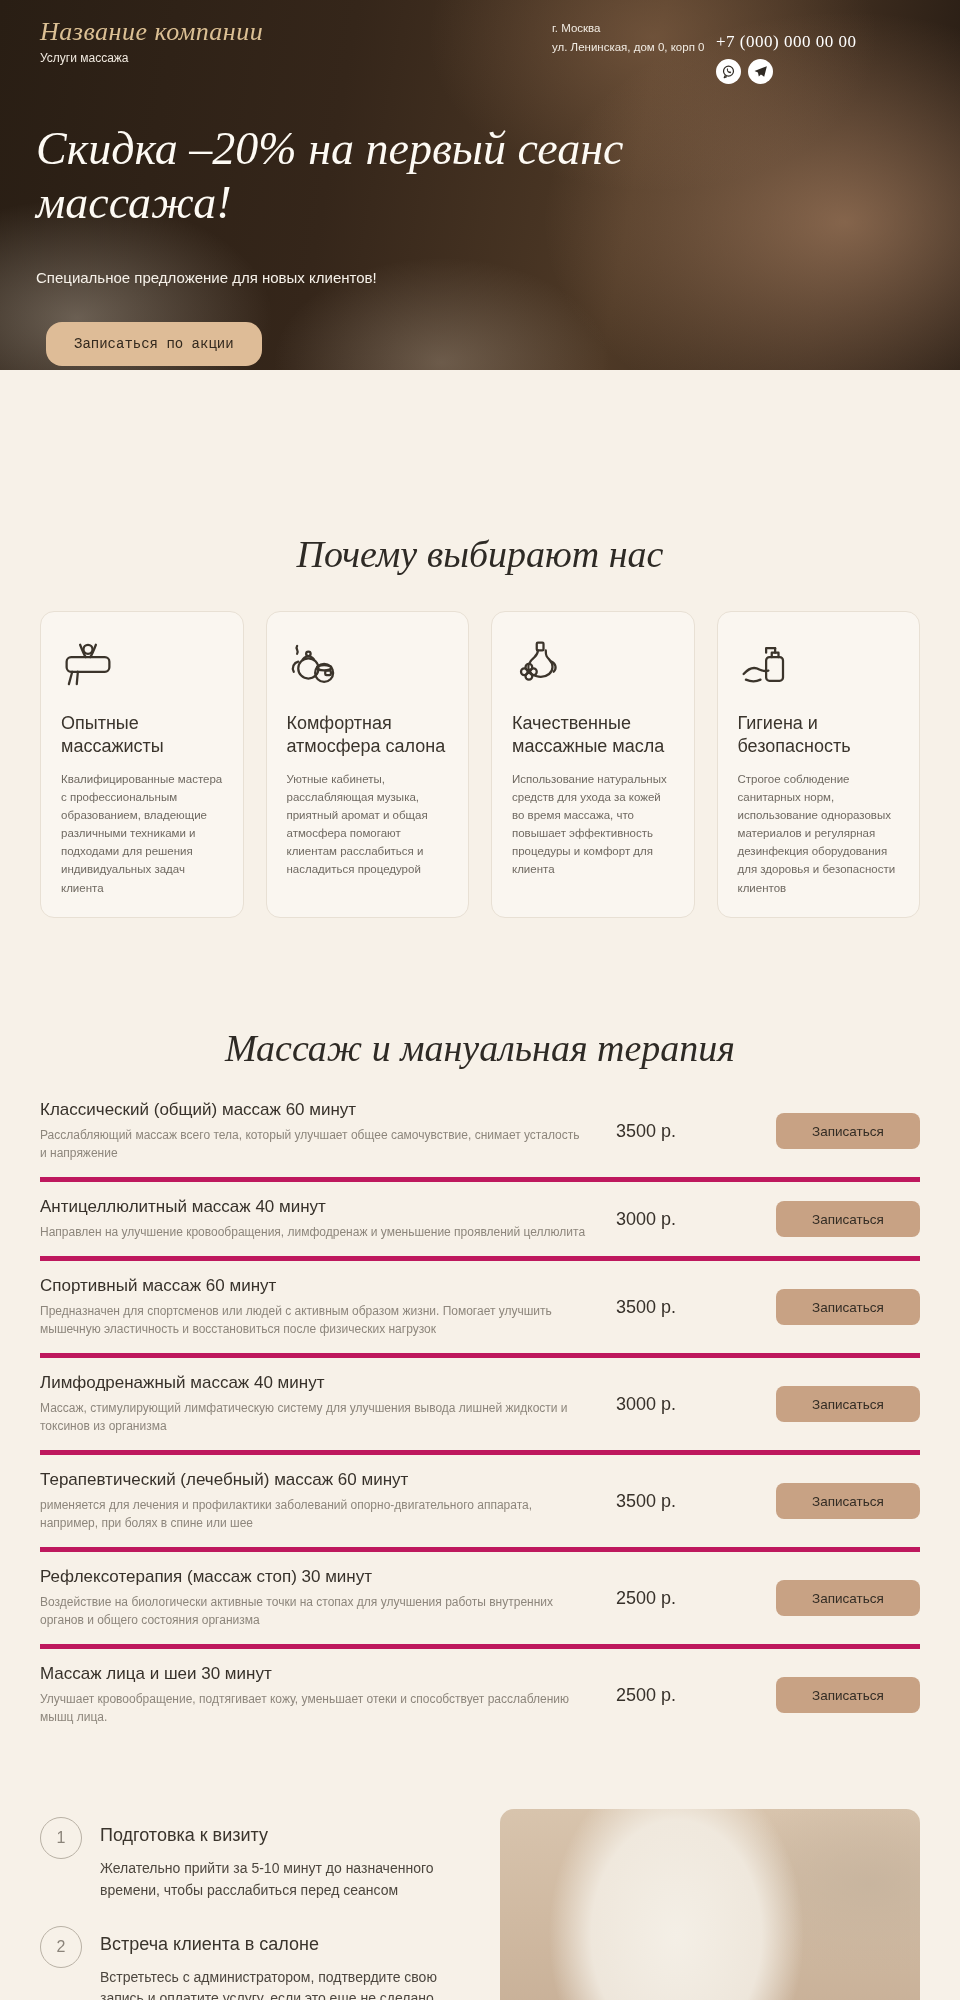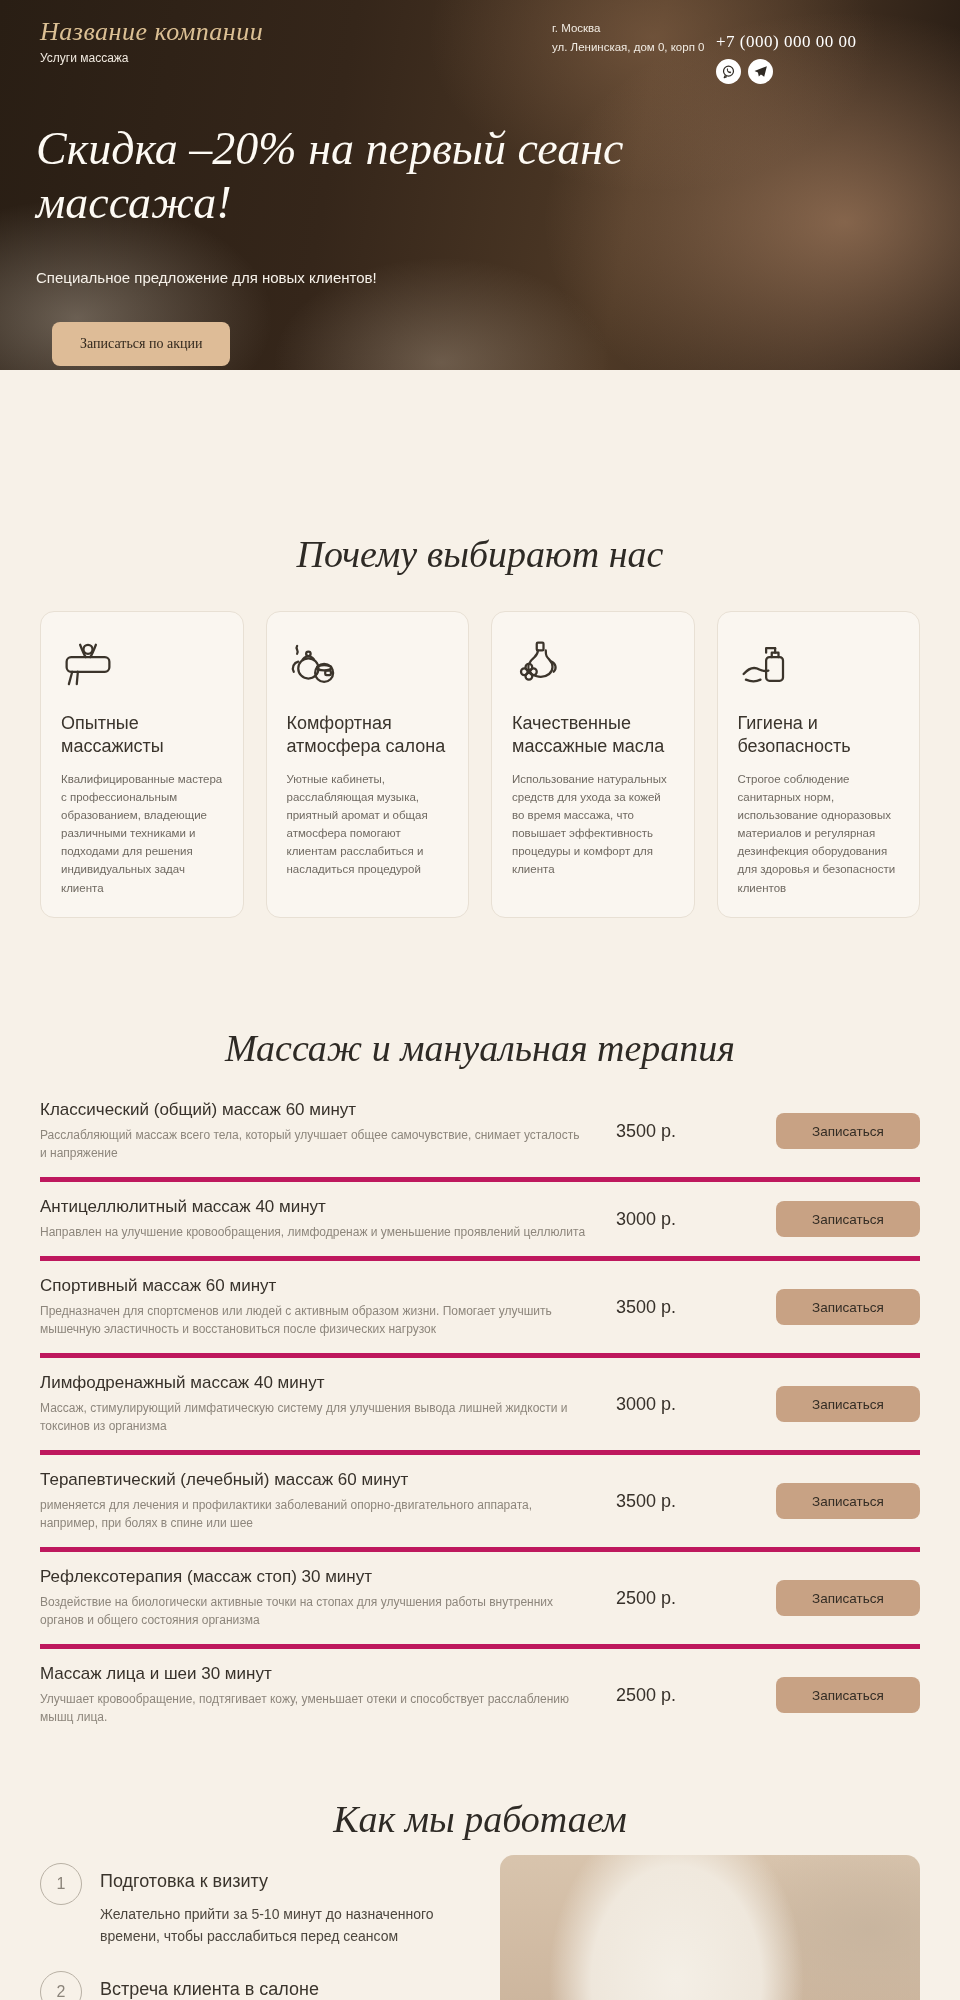--- a/index.html
+++ b/index.html
@@ -27,22 +27,22 @@
   .addr div { margin-bottom:2px; }
   .contact { position:absolute; left:716px; top:32px; }
   .phone { font-family:"Liberation Serif", serif; font-size:17px; color:#fff; letter-spacing:.5px; text-decoration:none; display:block; }
   .socials { display:flex; gap:7px; margin-top:7px; }
   .social-btn { width:25px; height:25px; border-radius:50%; background:#fff; border:none; padding:0;
     display:flex; align-items:center; justify-content:center; cursor:pointer; }
   .social-btn svg { display:block; }
   .hero-content { position:absolute; left:36px; top:122px; width:620px; }
   .hero-title { margin:0; font:italic 400 46px/1.18 "Liberation Serif", serif; color:#fdfaf4; }
   .hero-sub { margin:38px 0 0; font-size:15px; color:#f6f1e9; }
-  .hero-cta { margin:36px 0 0 16px; background:#debc97; color:#33291e; border:none; border-radius:8px;
-    padding:14px 28px; font-size:14px; font-family:Liberation Serif, serif; cursor:pointer; }
+  .hero-cta { margin:36px 0 0 10px; background:#debc97; color:#33291e; border:none; border-radius:16px;
+    padding:14px 28px; font-size:14px; font-family:Liberation Mono, monospace; cursor:pointer; }
   
   .section-title { margin:0; text-align:center; font:italic 400 38px/1.2 "Liberation Serif", serif; color:#2e2a25; }
   
   .why { padding:162px 40px 0; }
   .cards { display:grid; grid-template-columns:repeat(4,1fr); gap:22px; margin-top:33px; }
   .card { background:#faf6f0; border:1px solid #e8e0d4; border-radius:14px; padding:26px 20px 20px; min-height:256px; }
   .card svg { width:54px; height:54px; }
   .card h3 { margin:16px 0 12px; font-size:18px; line-height:1.28; font-weight:500; color:#3a342c; }
   .card p { margin:0; font-size:11.5px; line-height:1.58; color:#6f6961; }
   .ic { stroke:#3b342b; stroke-width:2; fill:none; stroke-linecap:round; stroke-linejoin:round; }
@@ -237,21 +237,20 @@
         <p class="service-desc">Улучшает кровообращение, подтягивает кожу, уменьшает отеки и способствует расслаблению мышц лица.</p>
       </div>
       <div class="service-price">2500 р.</div>
       <button class="book-btn">Записаться</button>
     </div>
 
   </div>
 </section>
 
 <section class="how">
-  <h2 class="section-title">Как мы работаем</h2>
   <div class="how-grid">
     <div class="steps">
 
       <div class="step">
         <div class="step-num">1</div>
         <div class="step-body">
           <h3>Подготовка к визиту</h3>
           <p>Желательно прийти за 5-10 минут до назначенного времени, чтобы расслабиться перед сеансом</p>
         </div>
       </div>

